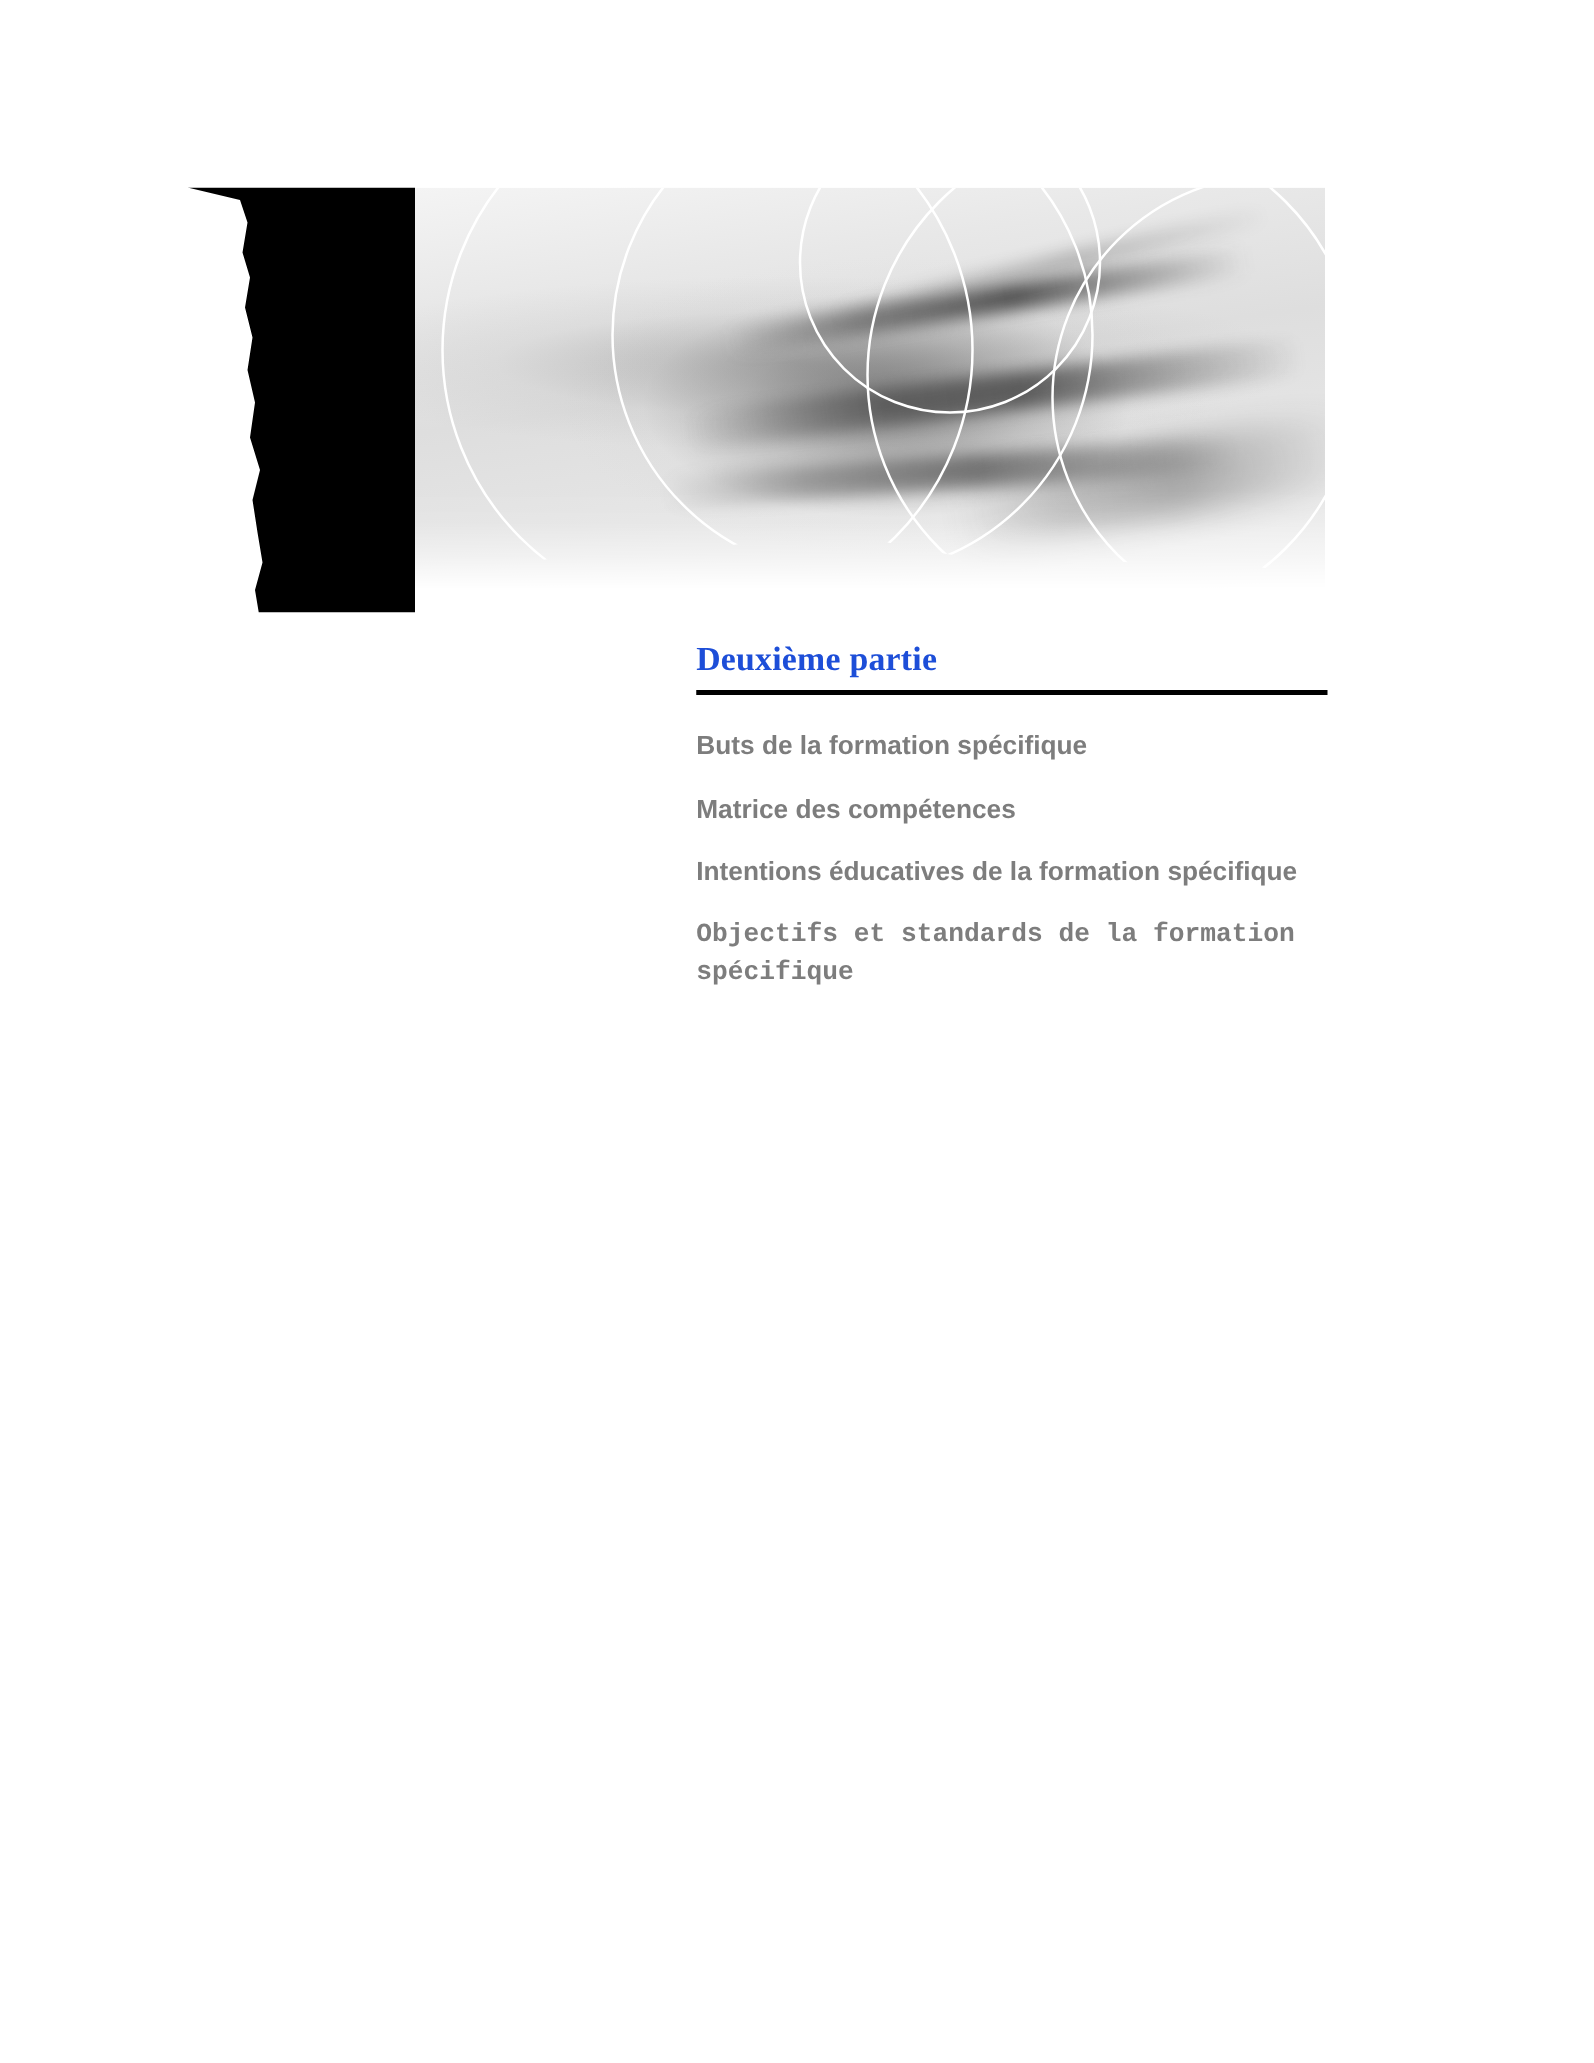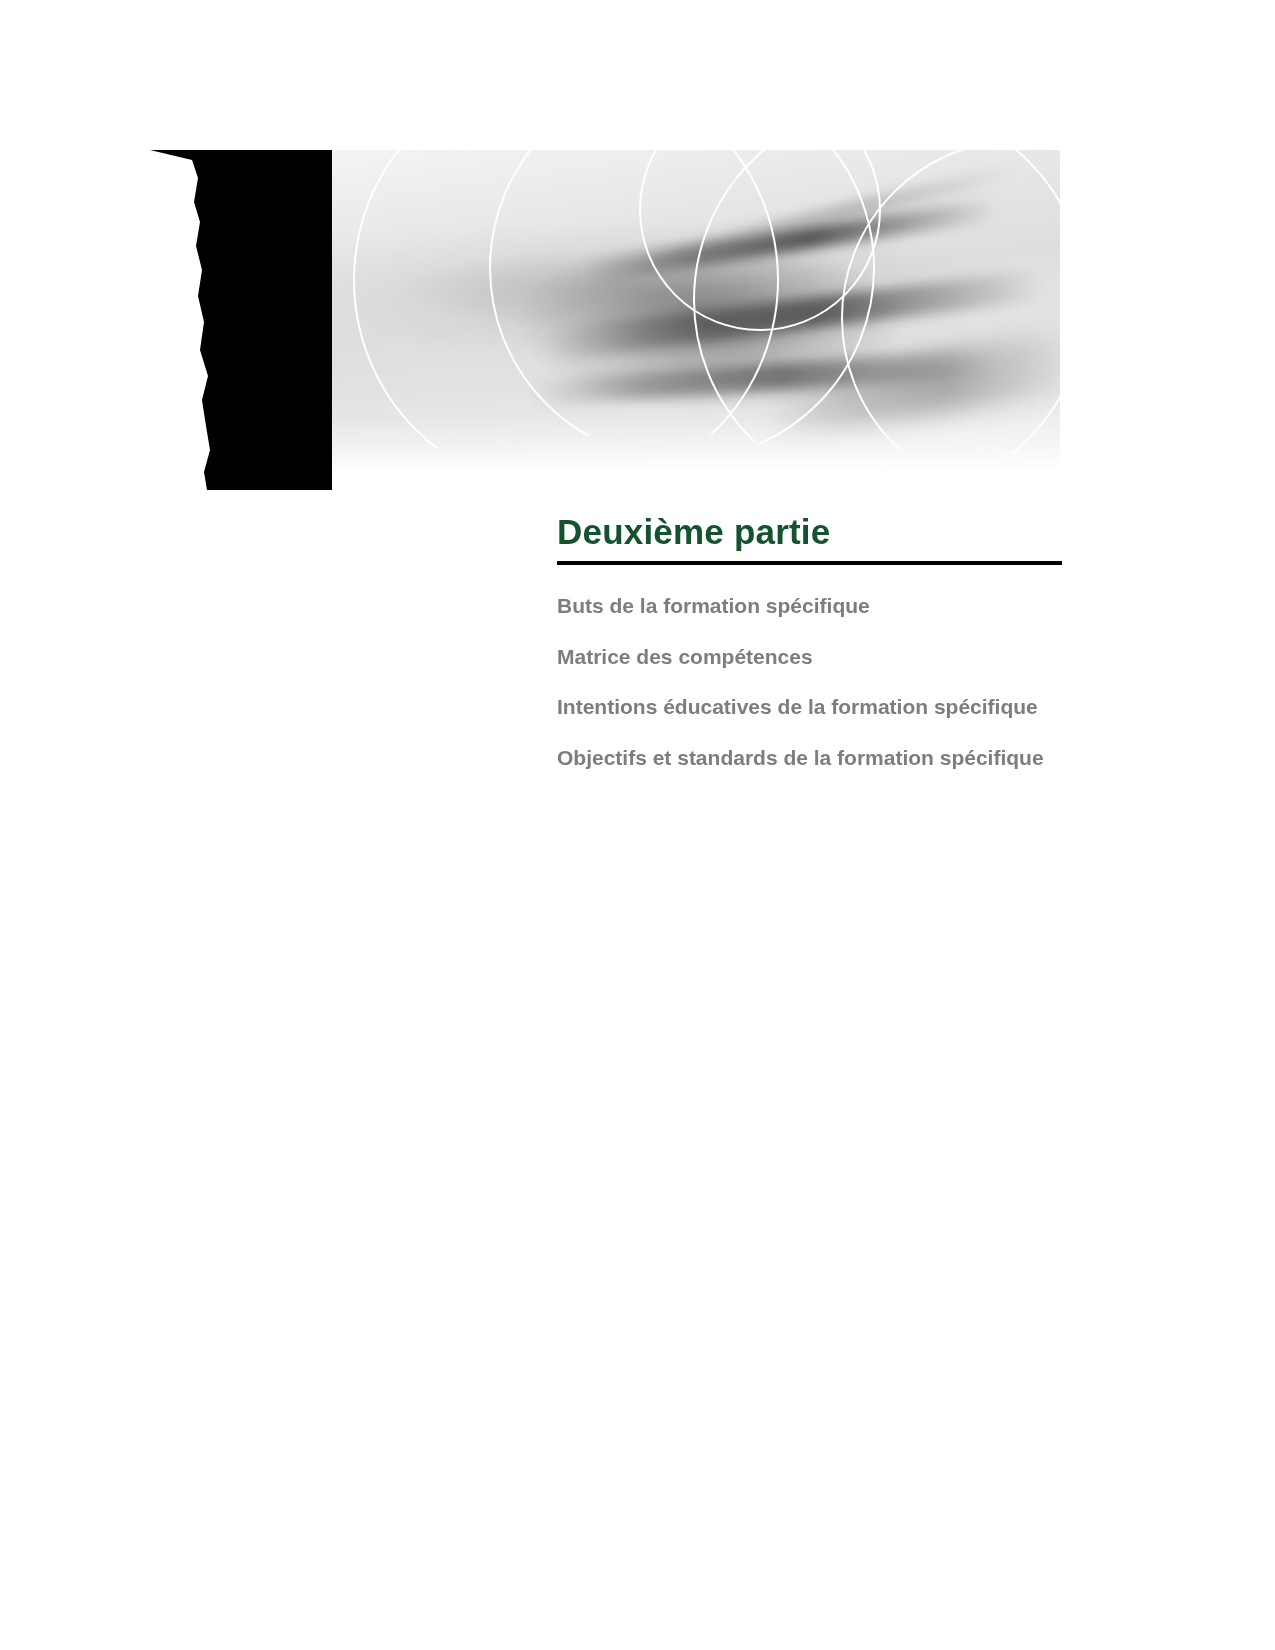--- a/index.html
+++ b/index.html
@@ -72,42 +72,43 @@
   }
 
   
   .content {
     position: absolute;
     left: 557px;
     top: 512px;
     width: 505px;
   }
   .page-title {
-    font-size: 35px;
+    font-size: 27px;
     font-weight: bold;
-    color: #14532d;
+    color: #1d4ed8;
     letter-spacing: 0.2px;
     margin: 0 0 10px 0;
     line-height: 1.12;
+    font-family: Liberation Serif, serif;
   }
   .title-rule {
     height: 4px;
     background: #000000;
     width: 100%;
     margin-bottom: 26px;
   }
   .toc-item {
     font-size: 21px;
     font-weight: bold;
     color: #7d7d7d;
     line-height: 1.45;
     margin-bottom: 17px;
     margin-top: 20px;
   }
-  .toc-item:last-child { margin-bottom: 0; }
+  .toc-item:last-child { margin-bottom: 0; font-family: Liberation Mono, monospace; }
 </style>
 </head>
 <body>
 
 <div class="banner">
 
   <div class="banner-photo">
     <div class="banner-streak streak-a"></div>
     <div class="banner-streak streak-b"></div>
     <div class="banner-streak streak-c"></div>

